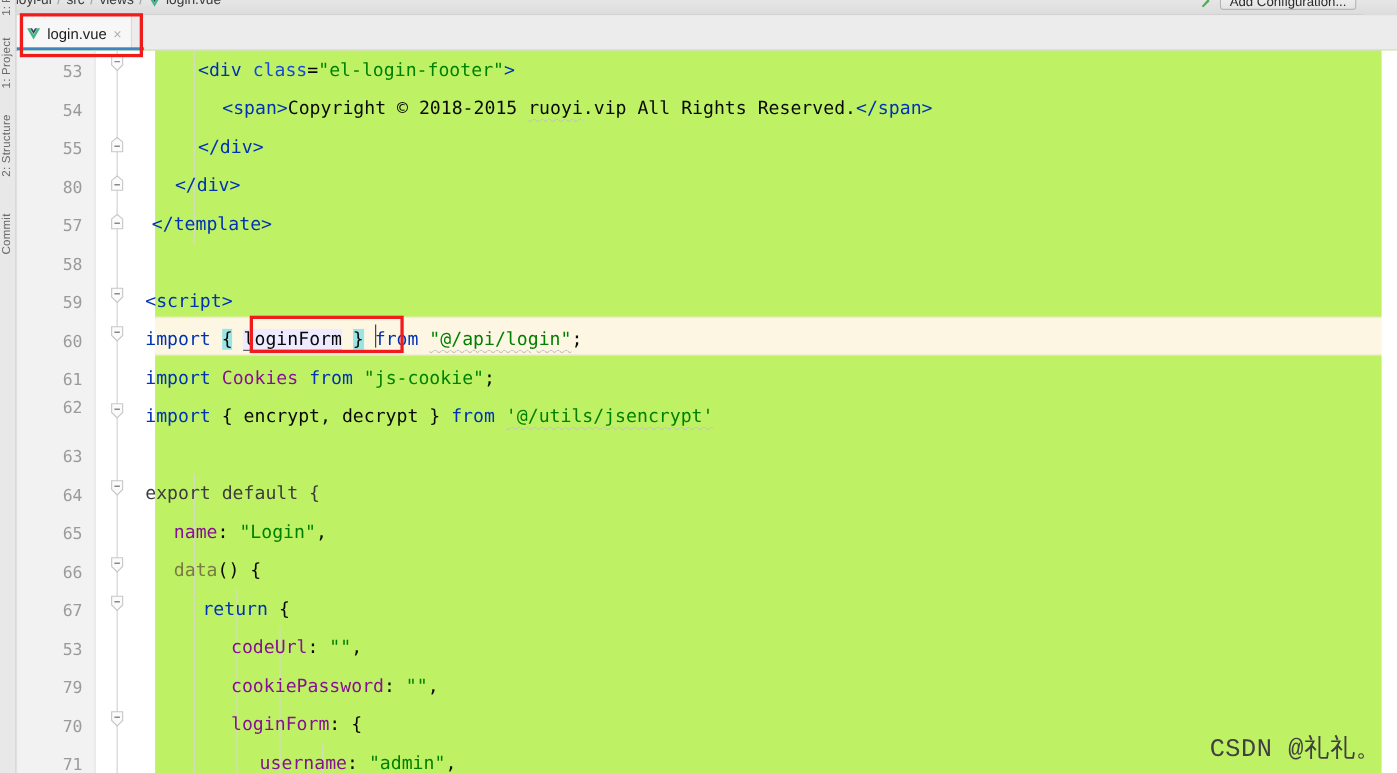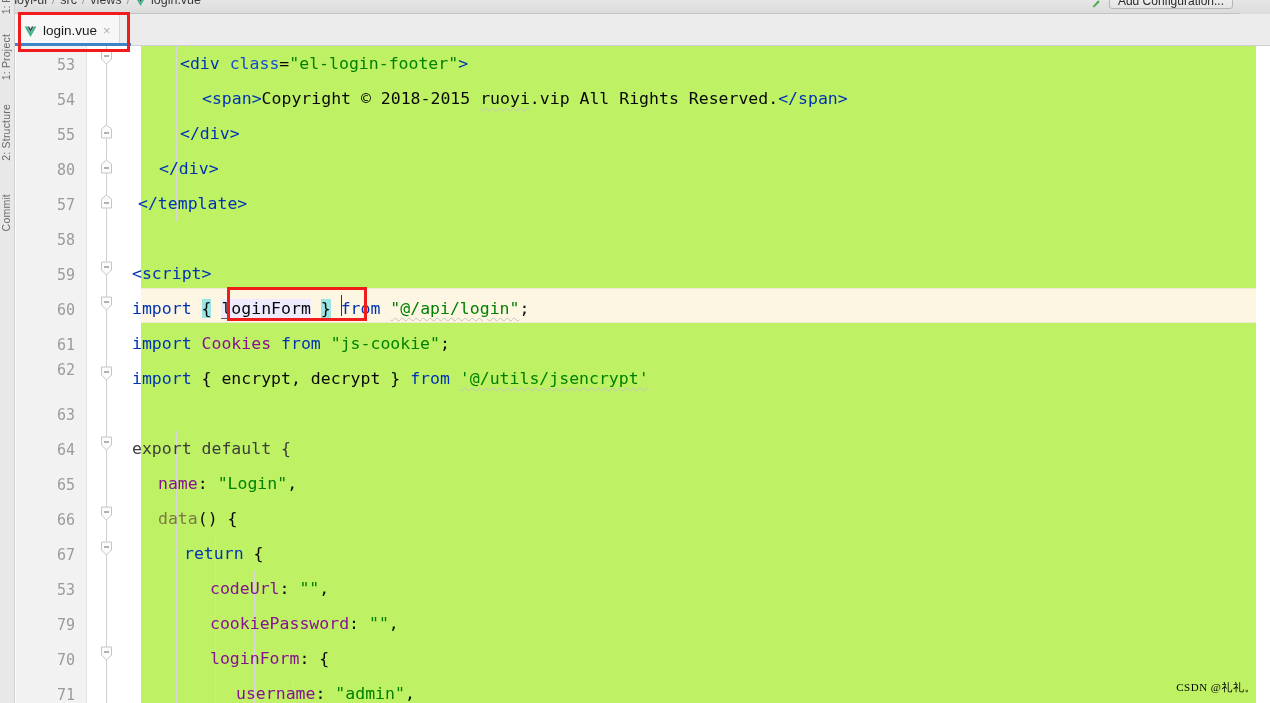--- a/index.html
+++ b/index.html
@@ -260,23 +260,23 @@
     position: absolute;
     right: 0; top: 0;
     width: 30px; height: 14px;
     background: linear-gradient(#e6e6e6, #dcdcdc);
   }
 
   
   .watermark {
     position: absolute;
     right: 14px; bottom: 8px;
-    font-size: 11px;
-    color: #000000;
-    font-family: Liberation Serif, serif;
+    font-size: 23px;
+    color: #404040;
+    font-family: Liberation Mono, monospace;
     letter-spacing: .5px;
     white-space: nowrap;
   }
   
   .tr-artifact {
     position: absolute;
     right: 20px; top: 14px;
     font-size: 30px;
     color: #f1f1f1;
     font-family: "Liberation Sans", sans-serif;

